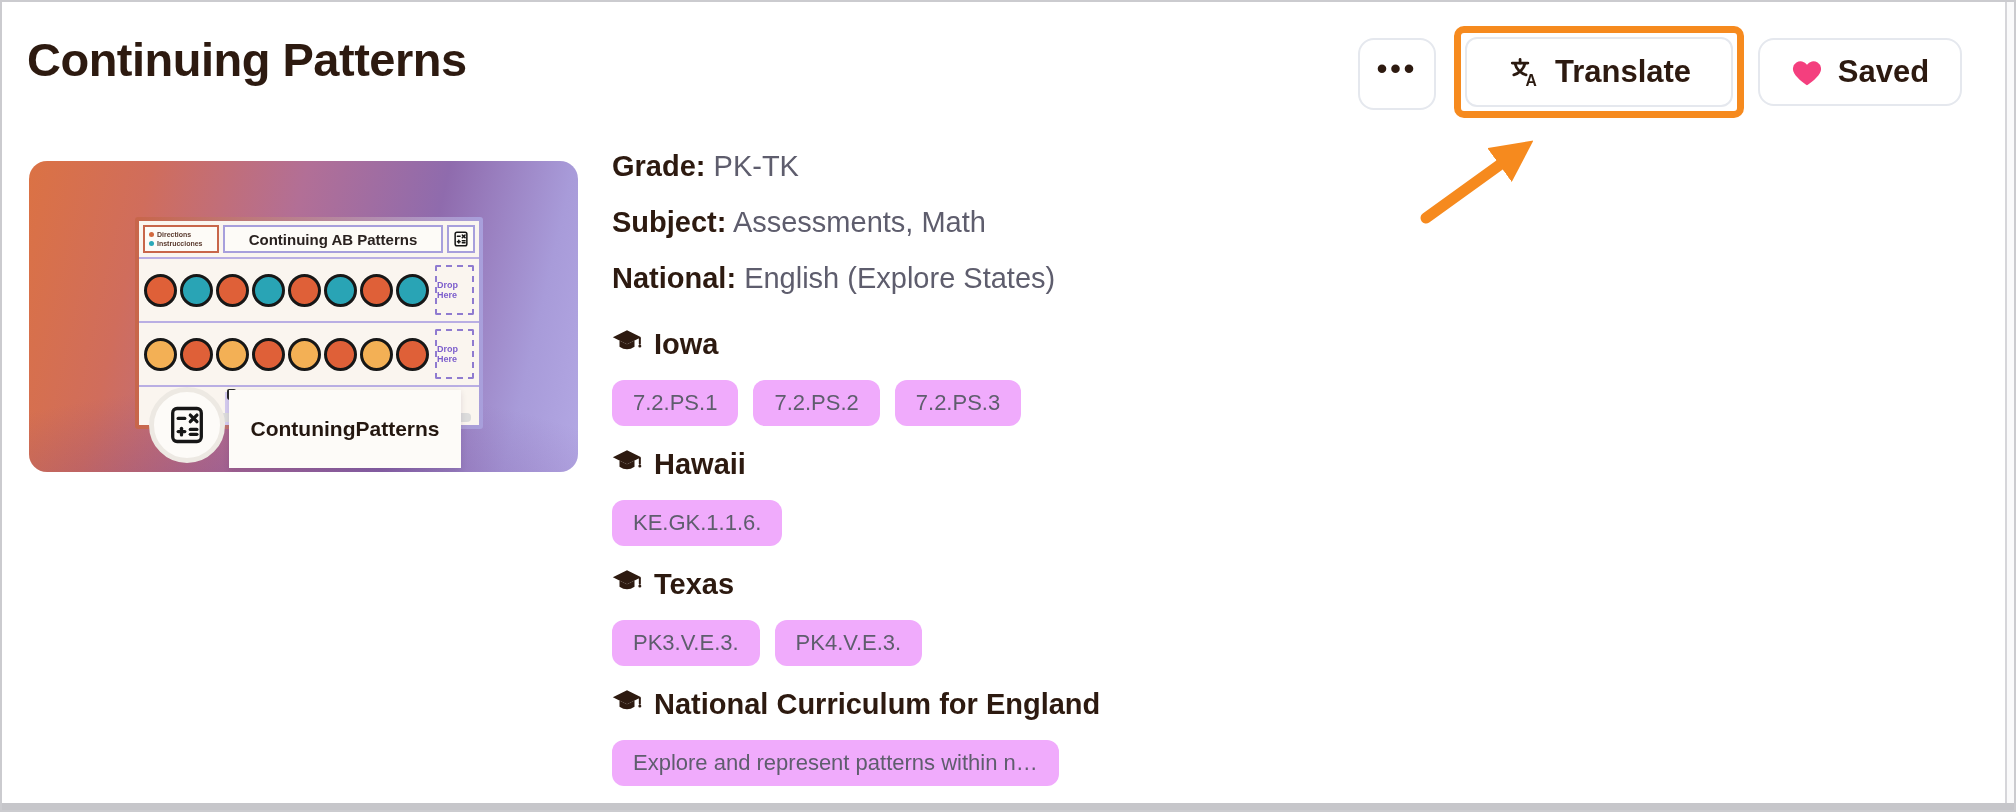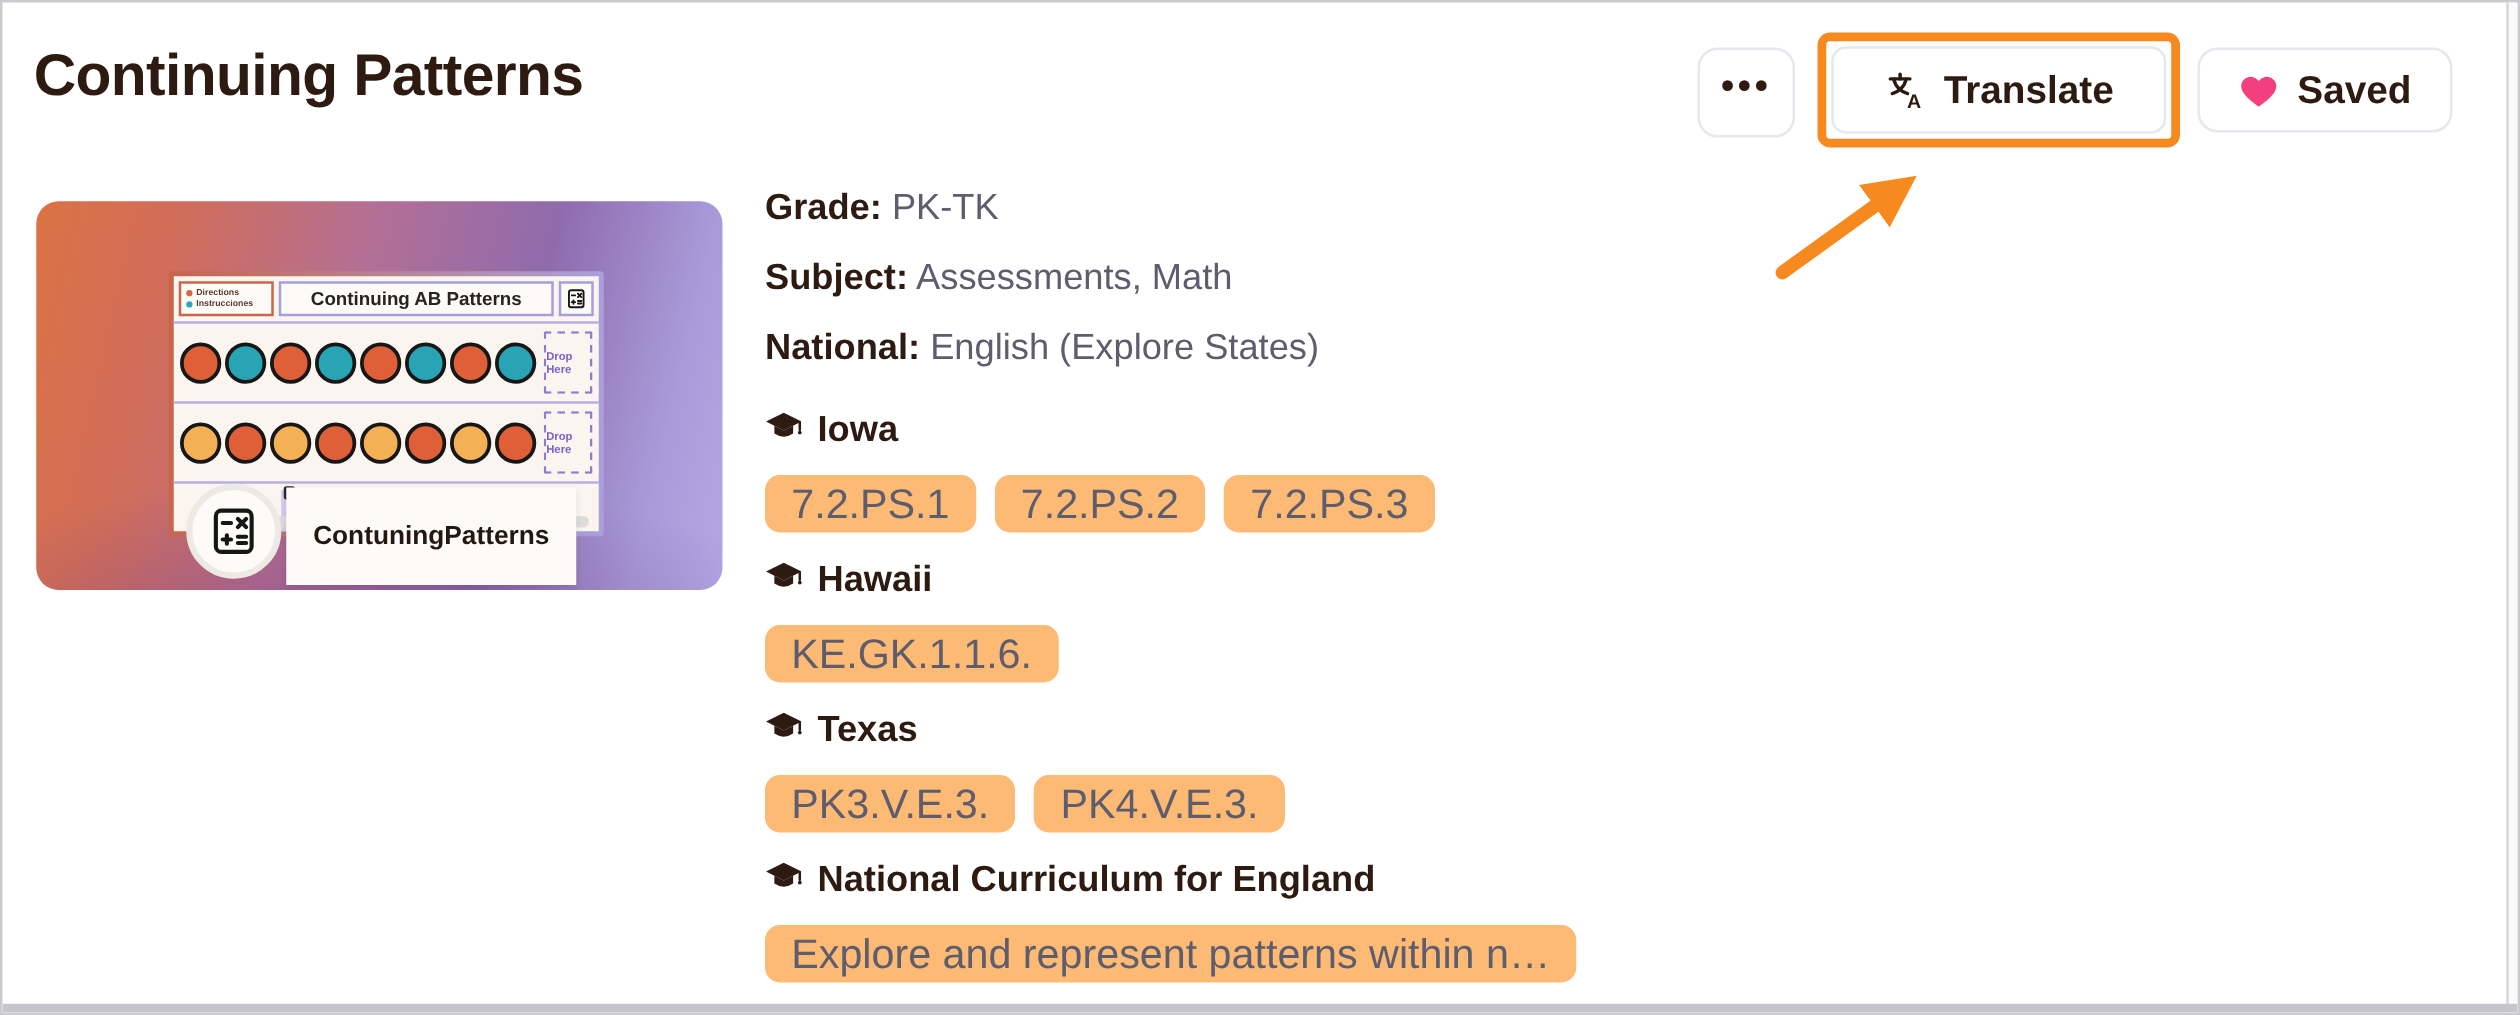--- a/index.html
+++ b/index.html
@@ -90,23 +90,23 @@
   
   .details { position: absolute; left: 610px; top: 146px; width: 980px; }
   .meta-line { font-size: 29px; line-height: 36px; margin-bottom: 20px; }
   .meta-label { font-weight: 800; color: #2D1A10; }
   .meta-value { color: #5E5D6D; font-weight: 400; }
   .std-heading { display: flex; gap: 12px; height: 36px; font-size: 29px; font-weight: 800; color: #2D1A10; }
   .std-heading.first { margin-top: 32px; }
   .std-heading.next { margin-top: 22px; }
   .chip-row { display: flex; gap: 15px; margin-top: 16px; }
   .chip {
-    height: 46px; background: #fdba74; border-radius: 12px;
+    height: 46px; background: #f0abfc; border-radius: 12px;
     display: flex; align-items: center; padding: 0 21px;
-    font-size: 33px; color: #5E5D6D; white-space: nowrap;
+    font-size: 22px; color: #5E5D6D; white-space: nowrap;
   }
   
   .vscroll-track { position: absolute; right: 0; top: 0; width: 9px; height: 100%; background: #FAFAFB; border-left: 2px solid #D6D6DA; }
   .hscroll-track { position: absolute; left: 0; bottom: 0; width: 100%; height: 7px; background: #C6C6CA; }
   svg { display: block; }
 </style>
 </head>
 <body>
 
 <h1 class="page-title">Continuing Patterns</h1>

